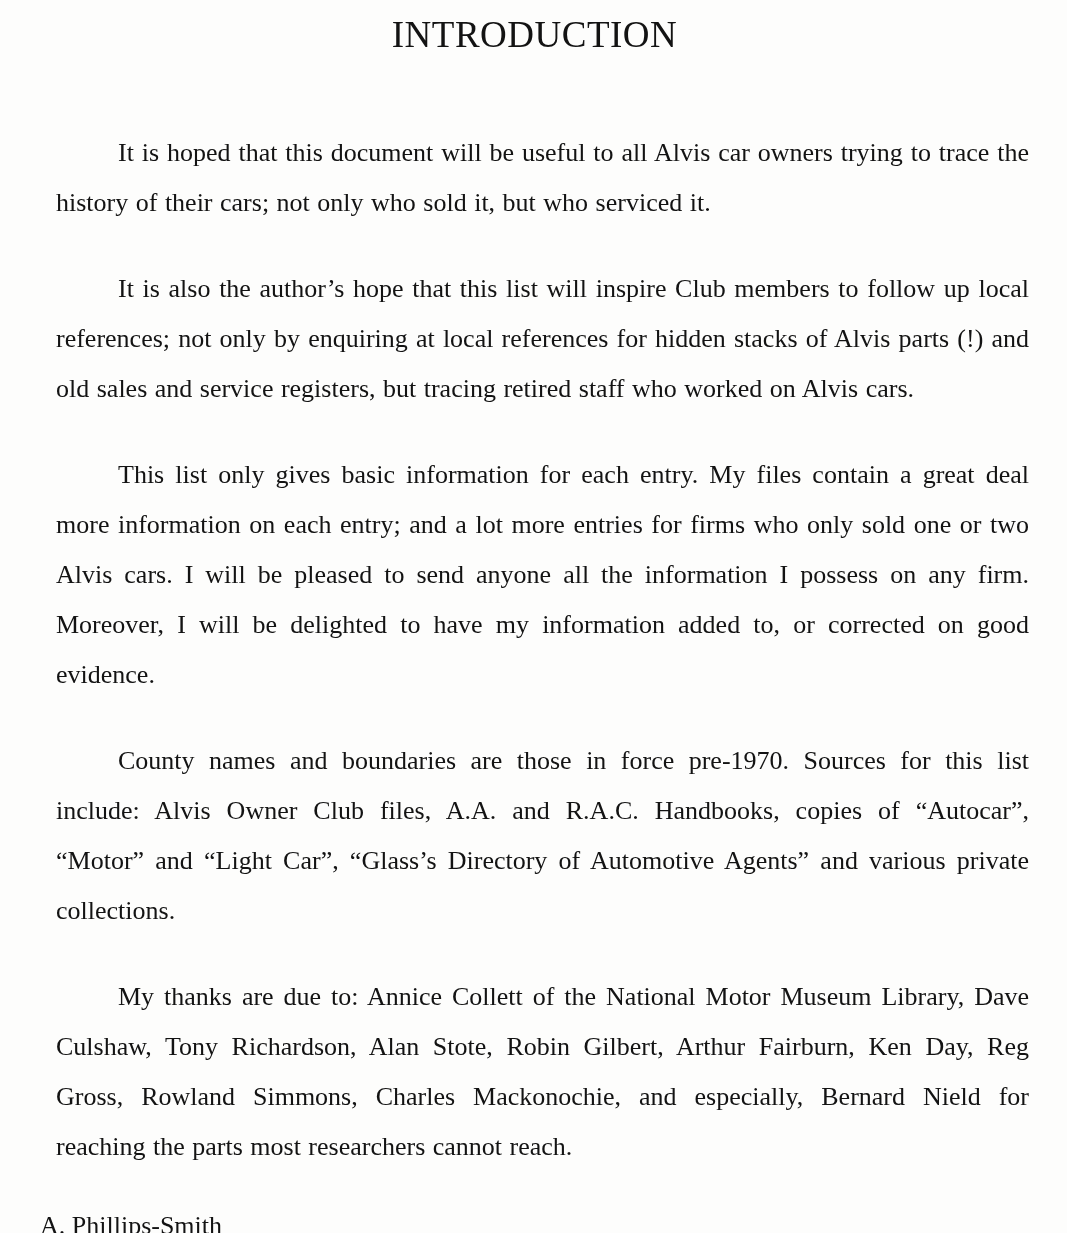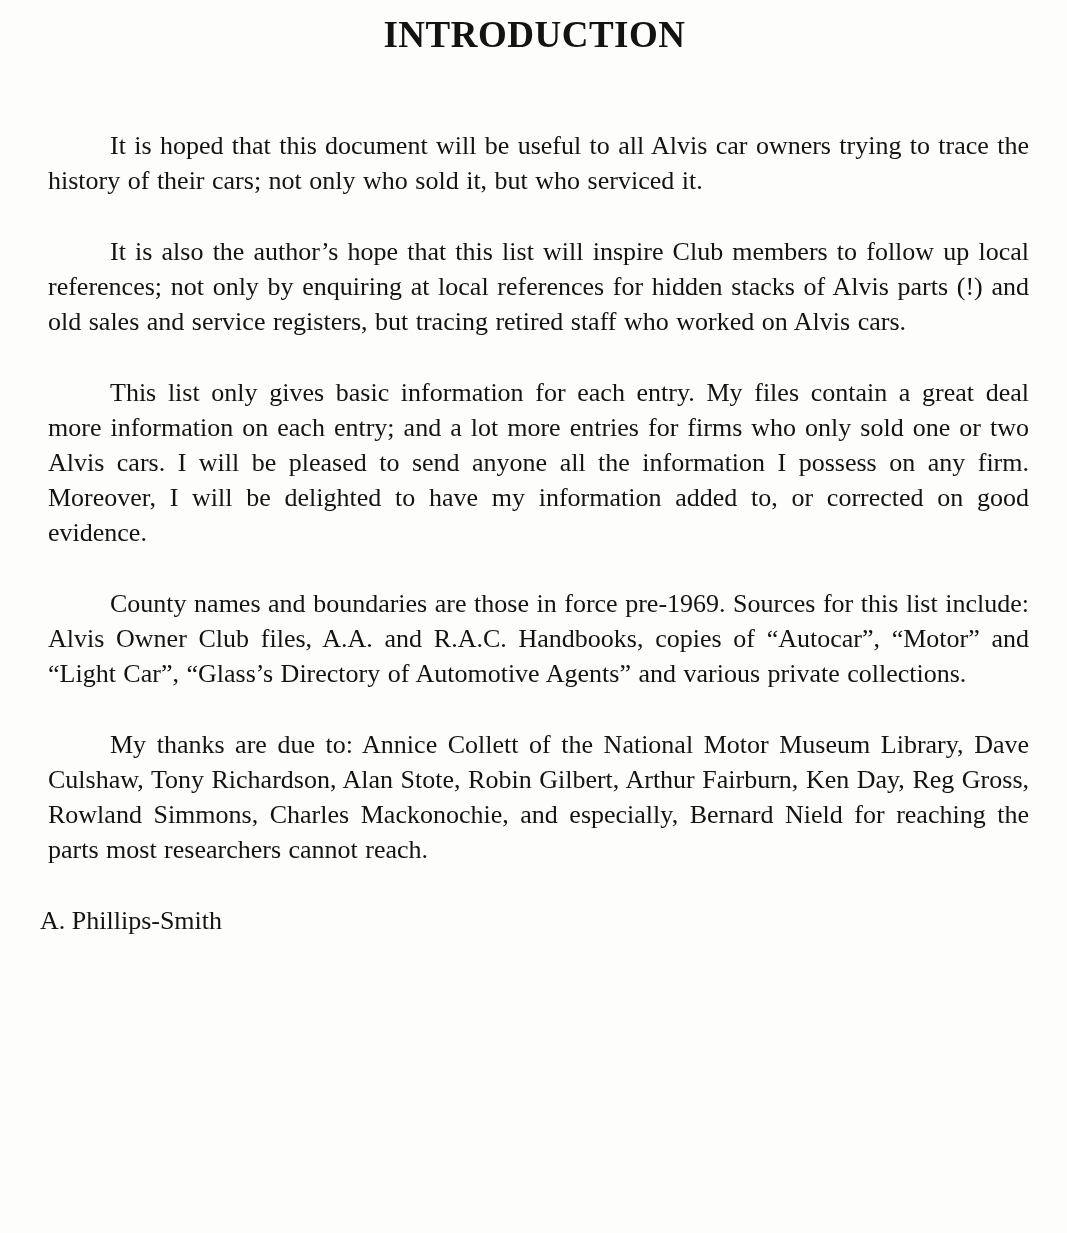--- a/index.html
+++ b/index.html
@@ -16,32 +16,32 @@
   }
   .page {
     box-sizing: border-box;
     width: 1067px;
     height: 1233px;
     padding: 14px 38px 0 40px;
     background: #fdfdfc;
   }
   .doc-title {
     font-size: 37px;
-    font-weight: bold;
+    font-weight: normal;
     text-align: center;
     letter-spacing: 0.5px;
     margin: 0 0 72px 0;
     line-height: 42px;
   }
   .para {
     font-size: 26px;
-    line-height: 35px;
+    line-height: 50px;
     text-align: justify;
     text-indent: 62px;
-    margin: 0 0 36px 8px;
+    margin: 0 0 36px 16px;
     word-spacing: 1px;
   }
   .signature {
     font-size: 26px;
     line-height: 36px;
     margin-top: 2px;
   }
 </style>
 </head>
 <body>
@@ -49,20 +49,20 @@
 <div class="page">
   <h1 class="doc-title">INTRODUCTION</h1>
 
   <p class="para">It is hoped that this document will be useful to all Alvis car owners trying to trace the history of their cars; not only who sold it, but who serviced it.</p>
 
   <p class="para">It is also the author’s hope that this list will inspire Club members to follow up local references; not only by enquiring at local references for hidden stacks of Alvis parts (!) and old sales and service registers, but tracing retired staff who worked on Alvis cars.</p>
 
 
   <p class="para">This list only gives basic information for each entry. My files contain a great deal more information on each entry; and a lot more entries for firms who only sold one or two Alvis cars. I will be pleased to send anyone all the information I possess on any firm. Moreover, I will be delighted to have my information added to, or corrected on good evidence.</p>
 
-  <p class="para">County names and boundaries are those in force pre-1969. Sources for this list include: Alvis Owner Club files, A.A. and R.A.C. Handbooks, copies of “Autocar”, “Motor” and “Light Car”, “Glass’s Directory of Automotive Agents” and various private collections.</p>
+  <p class="para">County names and boundaries are those in force pre-1970. Sources for this list include: Alvis Owner Club files, A.A. and R.A.C. Handbooks, copies of “Autocar”, “Motor” and “Light Car”, “Glass’s Directory of Automotive Agents” and various private collections.</p>
 
   <p class="para">My thanks are due to: Annice Collett of the National Motor Museum Library, Dave Culshaw, Tony Richardson, Alan Stote, Robin Gilbert, Arthur Fairburn, Ken Day, Reg Gross, Rowland Simmons, Charles Mackonochie, and especially, Bernard Nield for reaching the parts most researchers cannot reach.</p>
 
   <div class="signature">
     <div>A. Phillips-Smith</div>
   </div>
 </div>
 
 </body></html>

